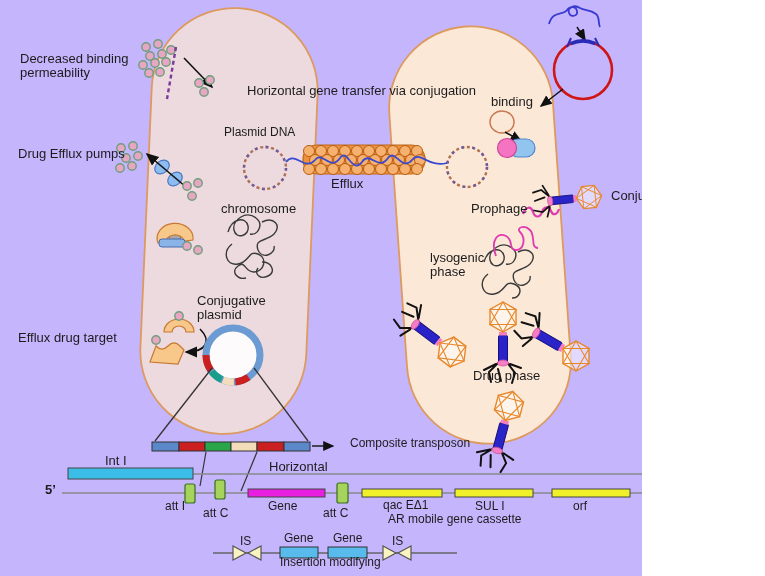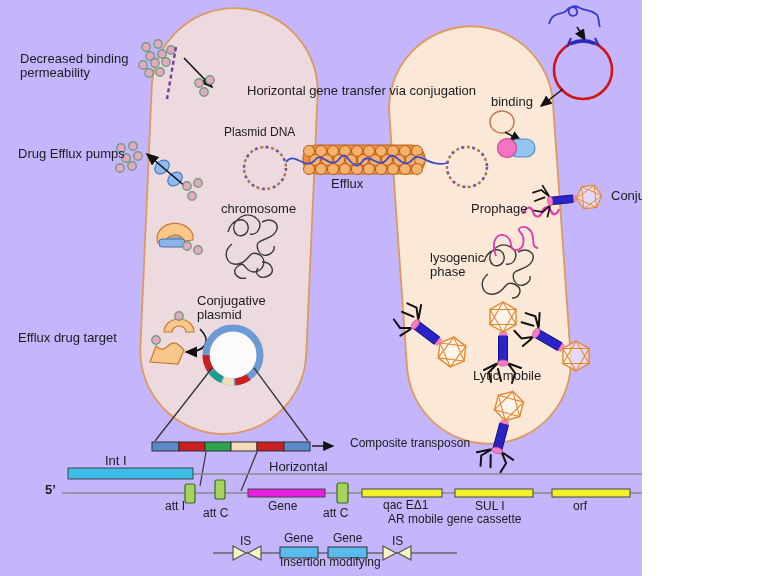--- a/index.html
+++ b/index.html
@@ -230,21 +230,21 @@
 <div class="lbl sm" style="left:224px;top:126px;">Plasmid DNA</div>
 <div class="lbl" style="left:331px;top:177px;">Efflux</div>
 <div class="lbl" style="left:221px;top:202px;">chromosome</div>
 <div class="lbl ctr" style="left:197px;top:294px;width:76px;">Conjugative
 plasmid</div>
 <div class="lbl" style="left:491px;top:95px;">binding</div>
 <div class="lbl" style="left:471px;top:202px;">Prophage</div>
 <div class="lbl" style="left:611px;top:189px;">Conjugative</div>
 <div class="lbl" style="left:430px;top:251px;">lysogenic
 phase</div>
-<div class="lbl" style="left:473px;top:369px;">Lytic mobile</div>
+<div class="lbl" style="left:473px;top:369px;">Drug phase</div>
 <div class="lbl sm" style="left:350px;top:437px;">Composite transposon</div>
 <div class="lbl" style="left:269px;top:460px;">Horizontal</div>
 <div class="lbl" style="left:105px;top:454px;">Int I</div>
 <div class="lbl b" style="left:45px;top:483px;">5’</div>
 <div class="lbl b" style="left:650px;top:491px;">3’</div>
 <div class="lbl sm" style="left:165px;top:500px;">att I</div>
 <div class="lbl sm" style="left:203px;top:507px;">att C</div>
 <div class="lbl sm" style="left:268px;top:500px;">Gene</div>
 <div class="lbl sm" style="left:323px;top:507px;">att C</div>
 <div class="lbl sm" style="left:383px;top:499px;">qac EΔ1</div>

